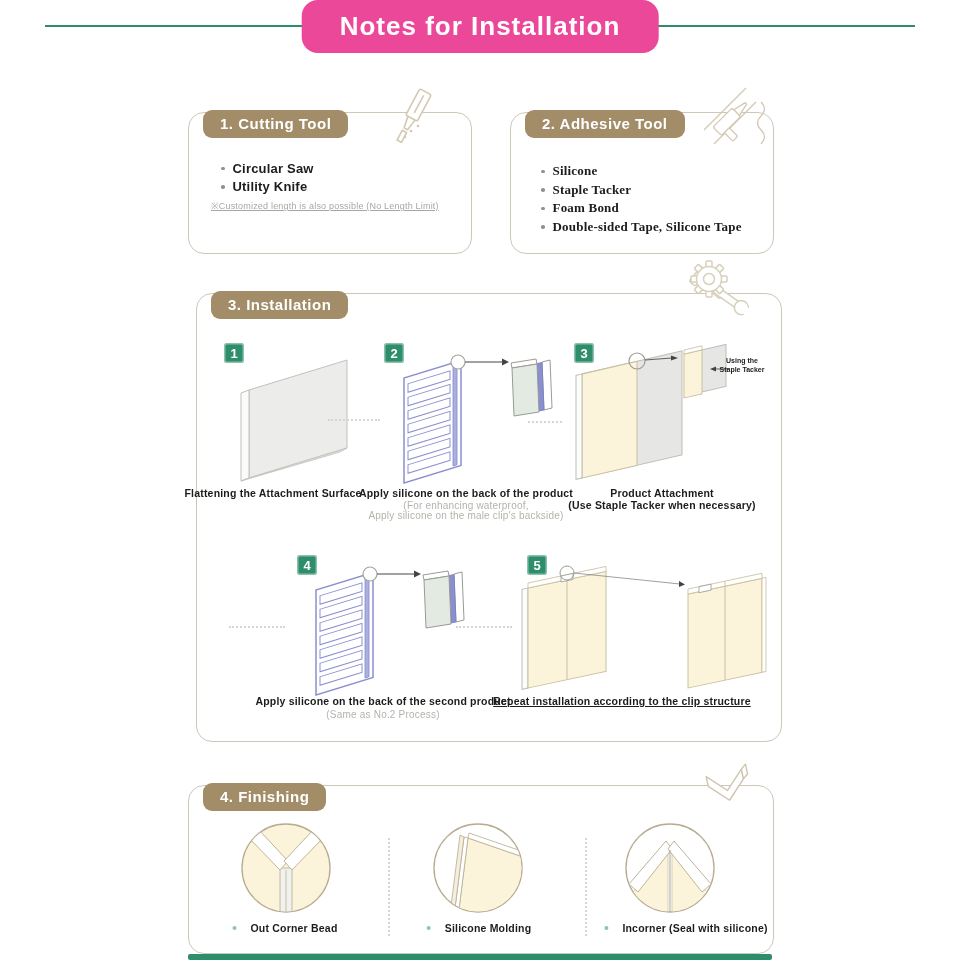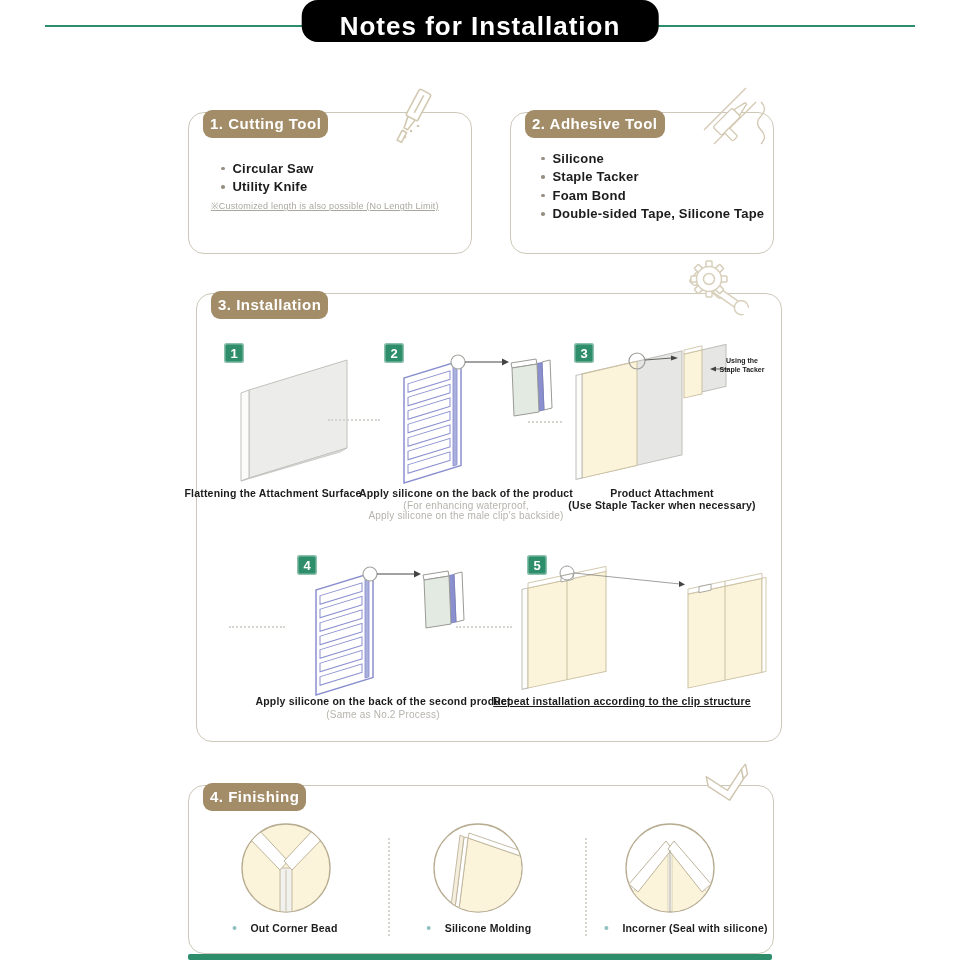--- a/index.html
+++ b/index.html
@@ -2,28 +2,28 @@
 <html><head>
 <meta charset="utf-8">
 <style>
   html,body{margin:0;padding:0;background:#fff;}
   .page{position:relative;width:960px;height:960px;background:#ffffff;overflow:hidden;
         font-family:"Liberation Sans",sans-serif;color:#1c1c1c;}
   .abs{position:absolute;}
 
   
   .header-line{top:25px;left:45px;right:45px;height:2px;background:#2e8e6c;}
-  .header-badge{top:0;left:50%;transform:translateX(-50%);background:#000000;color:#fff;
-        font-size:26px;font-weight:bold;letter-spacing:1px;padding:11px 38px 0;
+  .header-badge{top:0;left:50%;transform:translateX(-50%);background:#ec4899;color:#fff;
+        font-size:26px;font-weight:bold;letter-spacing:1px;padding:11px 38px 11px;
         border-radius:16px;white-space:nowrap;z-index:2;}
 
   
   .box{position:absolute;border:1.5px solid #cdc8ba;border-radius:16px;background:#fff;}
   .sec-label{position:absolute;top:-3px;left:14px;background:#a38d68;color:#fff;
-        font-size:15px;font-weight:bold;letter-spacing:.5px;padding:5px 7px 6px;
+        font-size:15px;font-weight:bold;letter-spacing:.5px;padding:5px 17px 6px;
         border-radius:9px;white-space:nowrap;z-index:3;}
 
   
   .tool-list{position:absolute;margin:0;padding:0;list-style:none;}
   .tool-item{display:flex;align-items:center;gap:8px;height:18.5px;
         font-size:13px;font-weight:bold;letter-spacing:.2px;white-space:nowrap;}
   .dot{width:3.5px;height:3.5px;border-radius:50%;background:#978f82;flex:0 0 auto;}
   .note{position:absolute;font-size:9px;color:#aaa7a0;letter-spacing:.2px;white-space:nowrap;text-decoration:underline;}
 
   
@@ -76,21 +76,21 @@
       <polygon points="30,-3.5 42,-1.5 42,2.5 30,4.5"></polygon>
       <rect x="45" y="-2" width="11" height="5"></rect>
     </g>
     <circle cx="41" cy="43" r="1.3" fill="#d3c9b2"></circle>
     <circle cx="48" cy="38" r="1.3" fill="#d3c9b2"></circle>
     <circle cx="35" cy="49" r="1.3" fill="#d3c9b2"></circle>
   </svg>
 
   <section class="box" style="left:510px;top:112px;width:262px;height:140px;">
     <div class="sec-label">2. Adhesive Tool</div>
-    <ul class="tool-list" style="left:30px;top:36px;">
+    <ul class="tool-list" style="left:30px;top:49px;font-family:Liberation Serif, serif;">
       <li class="tool-item">
           <span class="dot"></span>
           <span>Silicone</span>
         </li>
       <li class="tool-item">
           <span class="dot"></span>
           <span>Staple Tacker</span>
         </li>
       <li class="tool-item">
           <span class="dot"></span>

